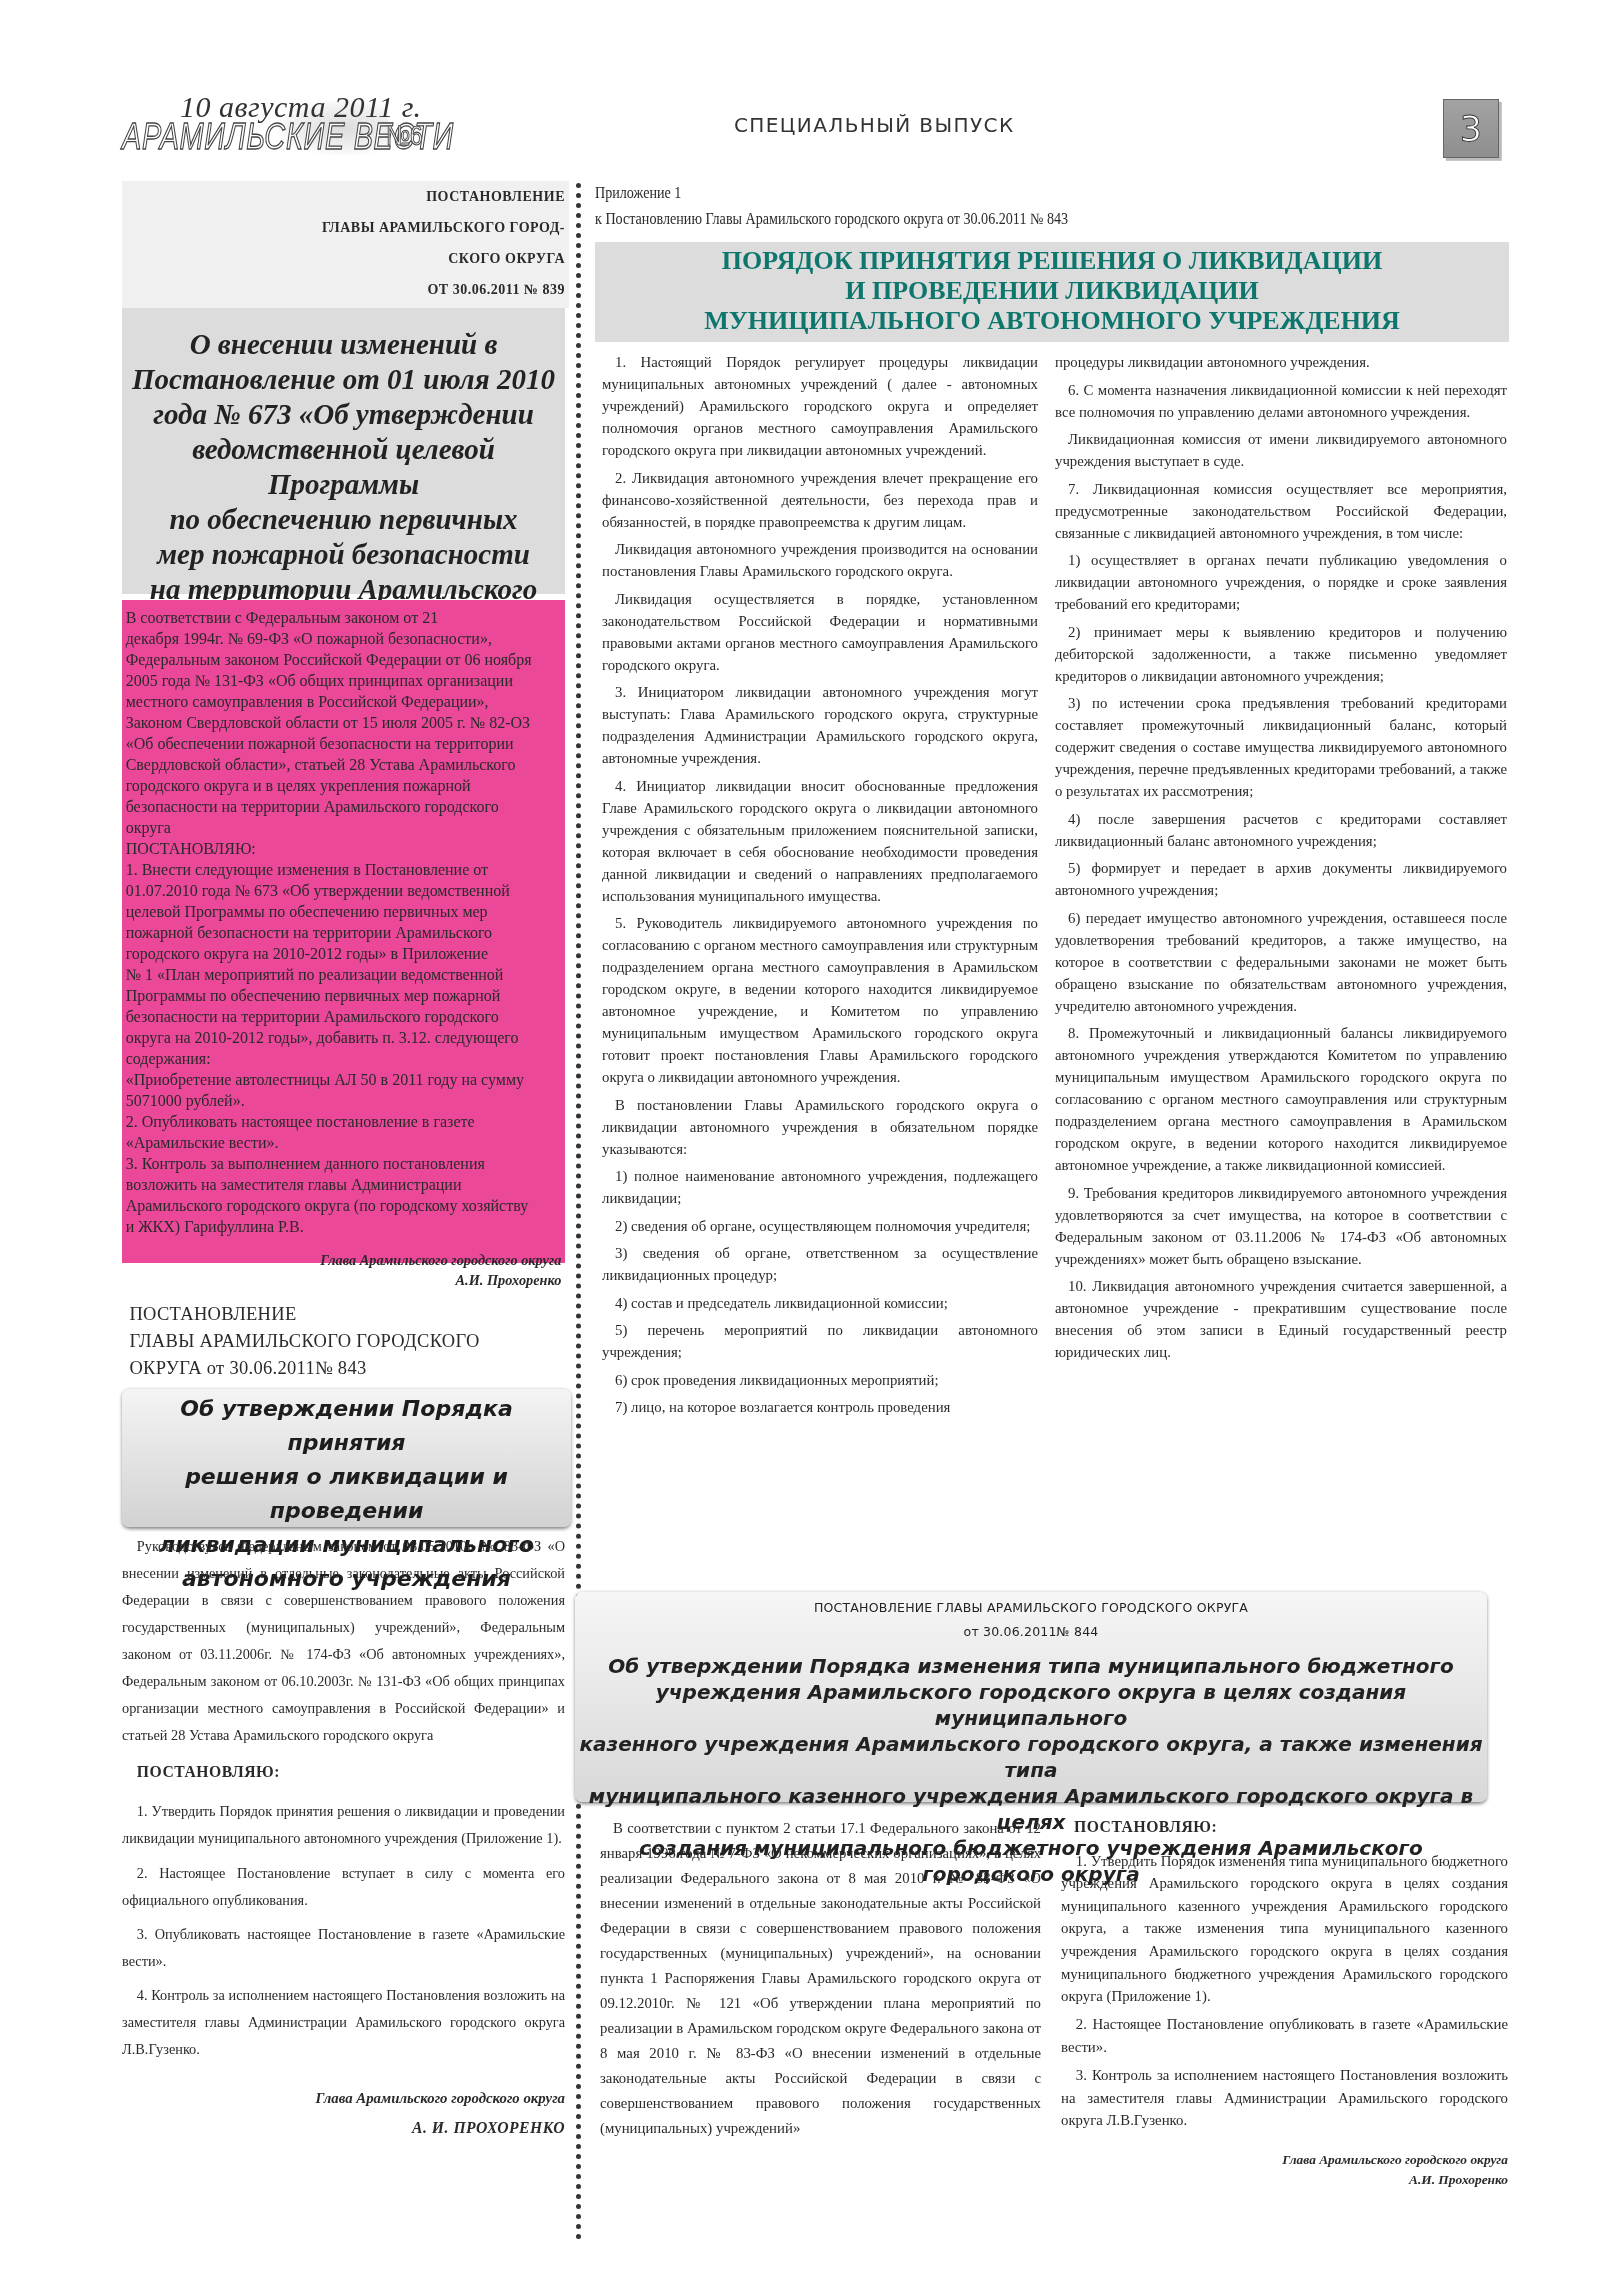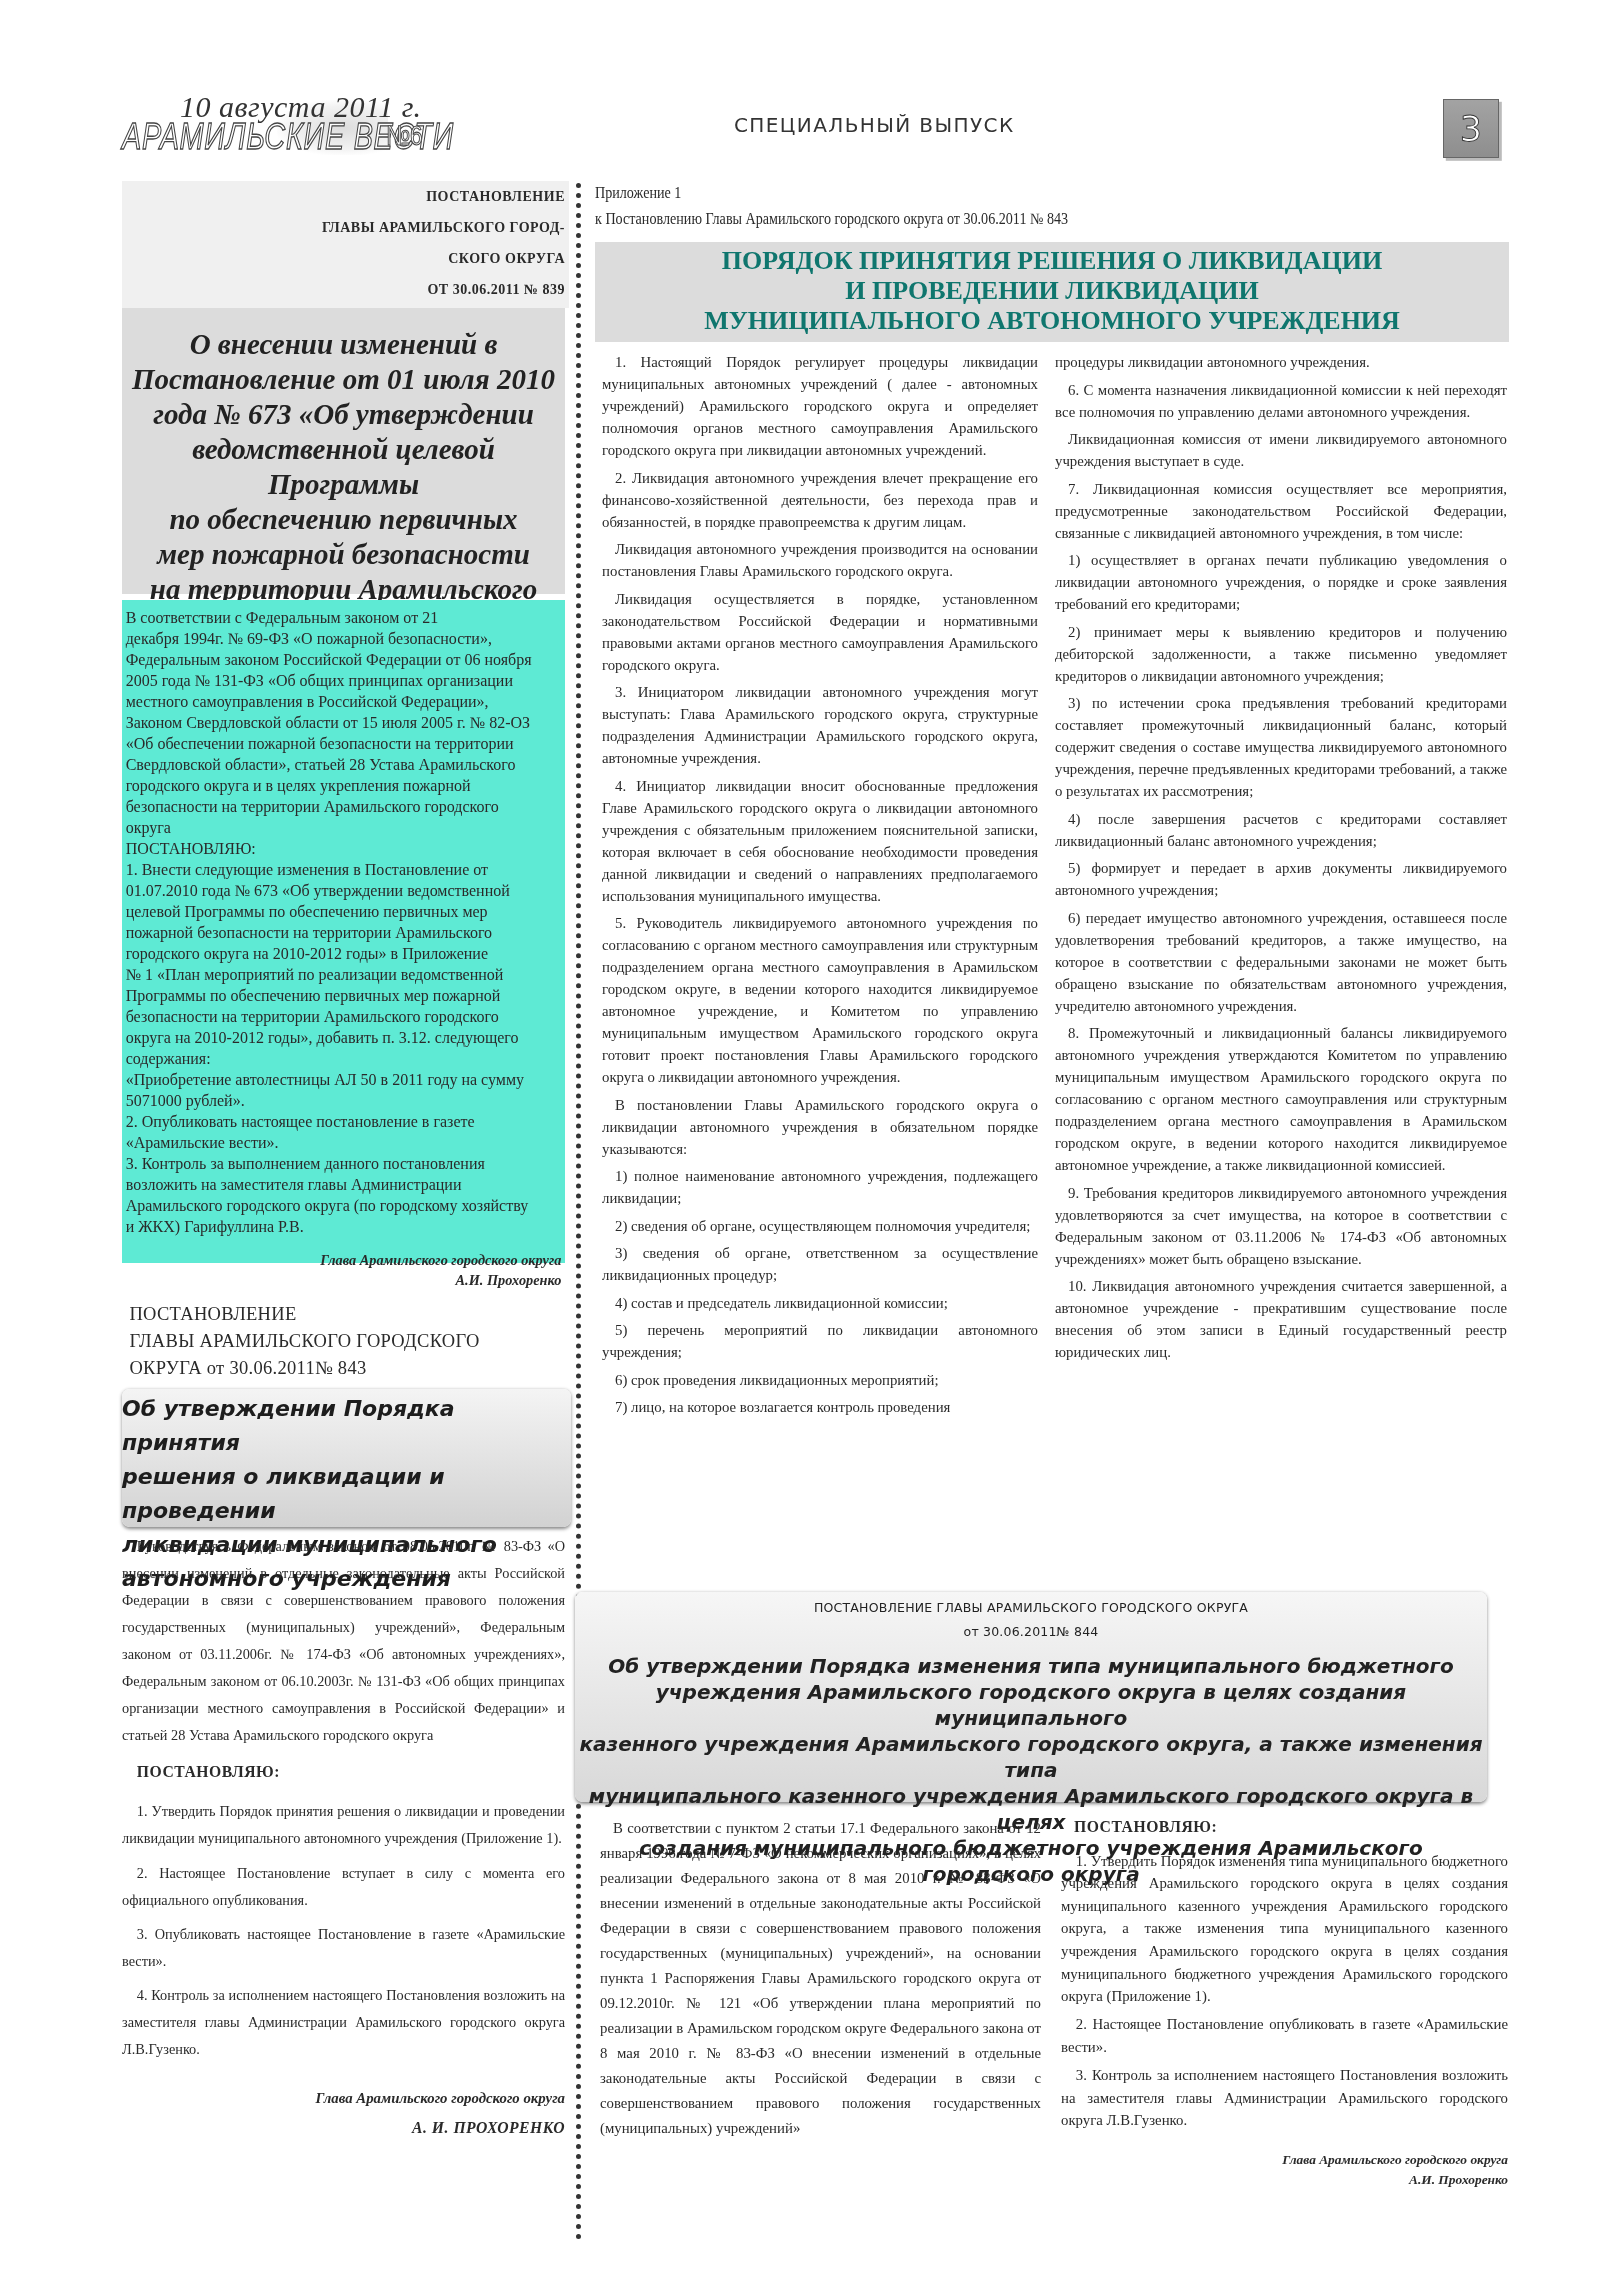--- a/index.html
+++ b/index.html
@@ -13,25 +13,25 @@
   .section-title { left:734px; top:113px; font-family:"DejaVu Sans", sans-serif; font-size:20px; letter-spacing:1.4px; color:#333; }
   .page-num { left:1443px; top:99px; width:54px; height:57px; background:linear-gradient(#a3a3a3,#8e8e8e); border:0.9px solid #666; box-shadow:2.8px 2.8px 0 #bbb; display:flex; align-items:center; justify-content:center; font-family:"DejaVu Sans", sans-serif; font-size:35px; color:#fff; -webkit-text-stroke:0.9px #333; }
 
   
   .vsep { left:576px; top:183px; width:0; height:2058px; border-left:5.5px dotted #333; }
 
   
   .lcol { left:122px; width:443px; }
   .doc839-head { top:181px; height:127px; background:#f0f0f0; text-align:right; padding-right:3.7px; font-weight:bold; font-size:14px; letter-spacing:0.5px; line-height:31px; }
   .doc839-title { top:308px; height:286px; background:#dcdcdc; text-align:center; font-style:italic; font-weight:bold; font-size:29px; line-height:35px; color:#222; padding-top:19px; box-sizing:border-box; }
-  .doc839-body { top:600px; height:663px; background:#5eead4; font-size:16px; line-height:21px; padding:7.4px 3.7px 0 3.7px; box-sizing:border-box; }
+  .doc839-body { top:600px; height:663px; background:#ec4899; font-size:16px; line-height:21px; padding:7.4px 3.7px 0 3.7px; box-sizing:border-box; }
   .doc839-body p { margin:0; }
   .sign { text-align:right; font-style:italic; font-weight:bold; font-size:14.3px; line-height:20px; margin-top:13px !important; }
   .doc843-head { top:1301px; font-size:18.5px; line-height:27px; letter-spacing:0.3px; padding-left:7.4px; }
-  .doc843-title { top:1389px; width:449px; height:138px; background:linear-gradient(#f4f4f4,#d2d2d2); border-radius:7.4px; box-shadow:0 1.8px 3.7px #888; font-family:"DejaVu Sans", sans-serif; font-style:italic; font-weight:bold; font-size:22px; line-height:34px; padding-top:2.8px; box-sizing:border-box; color:#1d1d1d; }
+  .doc843-title { top:1389px; width:449px; height:138px; background:linear-gradient(#f4f4f4,#d2d2d2); border-radius:7.4px; box-shadow:0 1.8px 3.7px #888; text-align:center; font-family:"DejaVu Sans", sans-serif; font-style:italic; font-weight:bold; font-size:22px; line-height:34px; padding-top:2.8px; box-sizing:border-box; color:#1d1d1d; }
   .doc843-body { top:1533px; font-size:14.3px; line-height:27px; text-align:justify; }
   .doc843-body p { margin:0 0 7.4px 0; text-indent:14.8px; }
   .postanovl { font-weight:bold; font-size:15.7px; text-indent:14.8px; margin:9.2px 0 13px 0 !important; letter-spacing:0.5px; }
   .sign2 { text-align:right; font-style:italic; font-weight:bold; font-size:14.8px; line-height:30px; margin-top:20px !important; text-indent:0 !important; }
   .sign2 .caps { font-size:15.7px; letter-spacing:0.5px; }
 
   
   .app-note { left:595px; top:180px; font-size:15.7px; line-height:26px; transform:scaleX(0.9); transform-origin:left top; white-space:nowrap; }
   .app-title { left:595px; top:242px; width:914px; height:100px; background:#dcdcdc; text-align:center; font-weight:bold; font-size:26px; line-height:30px; padding-top:3.7px; box-sizing:border-box; color:#0f766e; }
   .mcol { left:602px; top:351px; width:436px; font-size:14.8px; line-height:22px; text-align:justify; }

